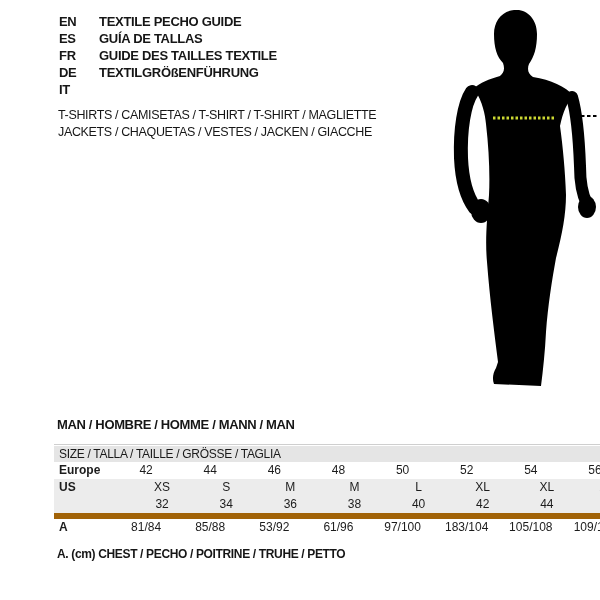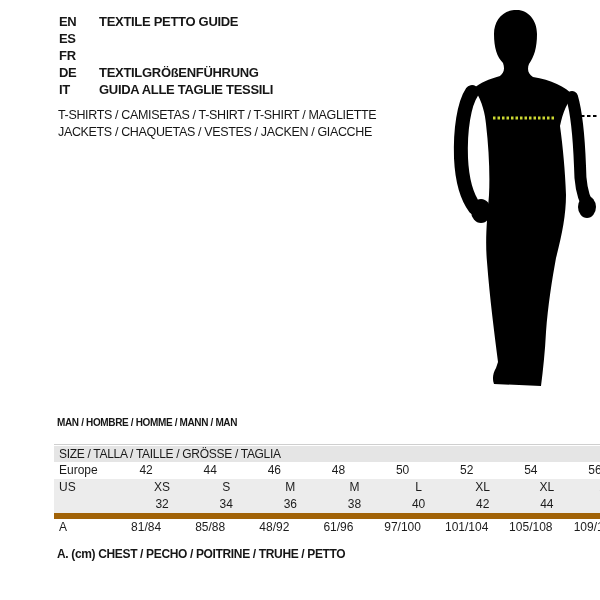--- a/index.html
+++ b/index.html
@@ -11,55 +11,56 @@
   
   .lang-block{position:absolute;left:22px;top:13px;}
   .lang-row{display:flex;line-height:17px;font-size:13px;font-weight:bold;letter-spacing:-0.3px;}
   .lang-code{width:40px;flex:0 0 40px;}
   
   .category-block{position:absolute;left:21px;top:107px;font-size:12.5px;font-weight:normal;line-height:16.5px;letter-spacing:-0.35px;}
   
   .figure{position:absolute;left:390px;top:0;width:210px;height:410px;}
   .figure text{font-family:"Liberation Sans",sans-serif;font-size:12.5px;fill:#161616;}
   
-  .man-title{position:absolute;left:20px;top:417px;font-size:10px;font-weight:bold;letter-spacing:-0.35px;}
+  .man-title{position:absolute;left:20px;top:417px;font-size:13px;font-weight:bold;letter-spacing:-0.35px;}
   
   .size-table{position:absolute;left:17px;top:444px;width:573px;border-top:1px solid #cfcfcf;font-size:12px;color:#1c1c1c;box-sizing:border-box;}
   .t-header{height:16px;line-height:16px;background:#e5e5e5;padding-left:5px;margin-top:1px;letter-spacing:-0.3px;color:#1a1a1a;}
   .t-row{display:flex;height:17px;line-height:17px;}
-  .t-row .lbl{width:55px;flex:0 0 55px;padding-left:5px;text-align:left;}
+  .t-row .lbl{width:55px;flex:0 0 55px;padding-left:5px;text-align:left;font-weight:bold;}
   .t-row .val{flex:1;text-align:center;}
   .shaded{background:#ececec;gap:32px;}
   .bordered{border-bottom:6px solid #a16207;}
   
   .footnote{position:absolute;left:20px;top:547px;font-size:12px;font-weight:bold;letter-spacing:-0.35px;}
 </style>
 </head>
 <body>
 
 <div class="page">
 
   <div class="lang-block">
     <div class="lang-row">
       <span class="lang-code">EN</span>
-      <span class="lang-label">TEXTILE PETTO GUIDE</span>
+      <span class="lang-label">TEXTILE PECHO GUIDE</span>
     </div>
     <div class="lang-row">
       <span class="lang-code">ES</span>
+      <span class="lang-label">GUÍA DE TALLAS</span>
     </div>
     <div class="lang-row">
       <span class="lang-code">FR</span>
+      <span class="lang-label">GUIDE DES TAILLES TEXTILE</span>
     </div>
     <div class="lang-row">
       <span class="lang-code">DE</span>
       <span class="lang-label">TEXTILGRÖßENFÜHRUNG</span>
     </div>
     <div class="lang-row">
       <span class="lang-code">IT</span>
-      <span class="lang-label">GUIDA ALLE TAGLIE TESSILI</span>
     </div>
   </div>
 
   <div class="category-block">
     <div>T-SHIRTS / CAMISETAS / T-SHIRT / T-SHIRT / MAGLIETTE</div>
     <div>JACKETS / CHAQUETAS / VESTES / JACKEN / GIACCHE</div>
   </div>
 
   <svg class="figure" viewBox="390 0 210 410" xmlns="http://www.w3.org/2000/svg" aria-hidden="true">
 
@@ -136,24 +137,24 @@
       <span class="val">40</span>
       <span class="val">42</span>
       <span class="val">44</span>
       <span class="val">46</span>
     </div>
 
     <div class="t-row">
       <span class="lbl">A</span>
       <span class="val">81/84</span>
       <span class="val">85/88</span>
-      <span class="val">48/92</span>
+      <span class="val">53/92</span>
       <span class="val">61/96</span>
       <span class="val">97/100</span>
-      <span class="val">101/104</span>
+      <span class="val">183/104</span>
       <span class="val">105/108</span>
       <span class="val">109/112</span>
     </div>
   </div>
 
   <div class="footnote">A. (cm) CHEST / PECHO / POITRINE / TRUHE / PETTO</div>
 
 </div>
 
 </body></html>

